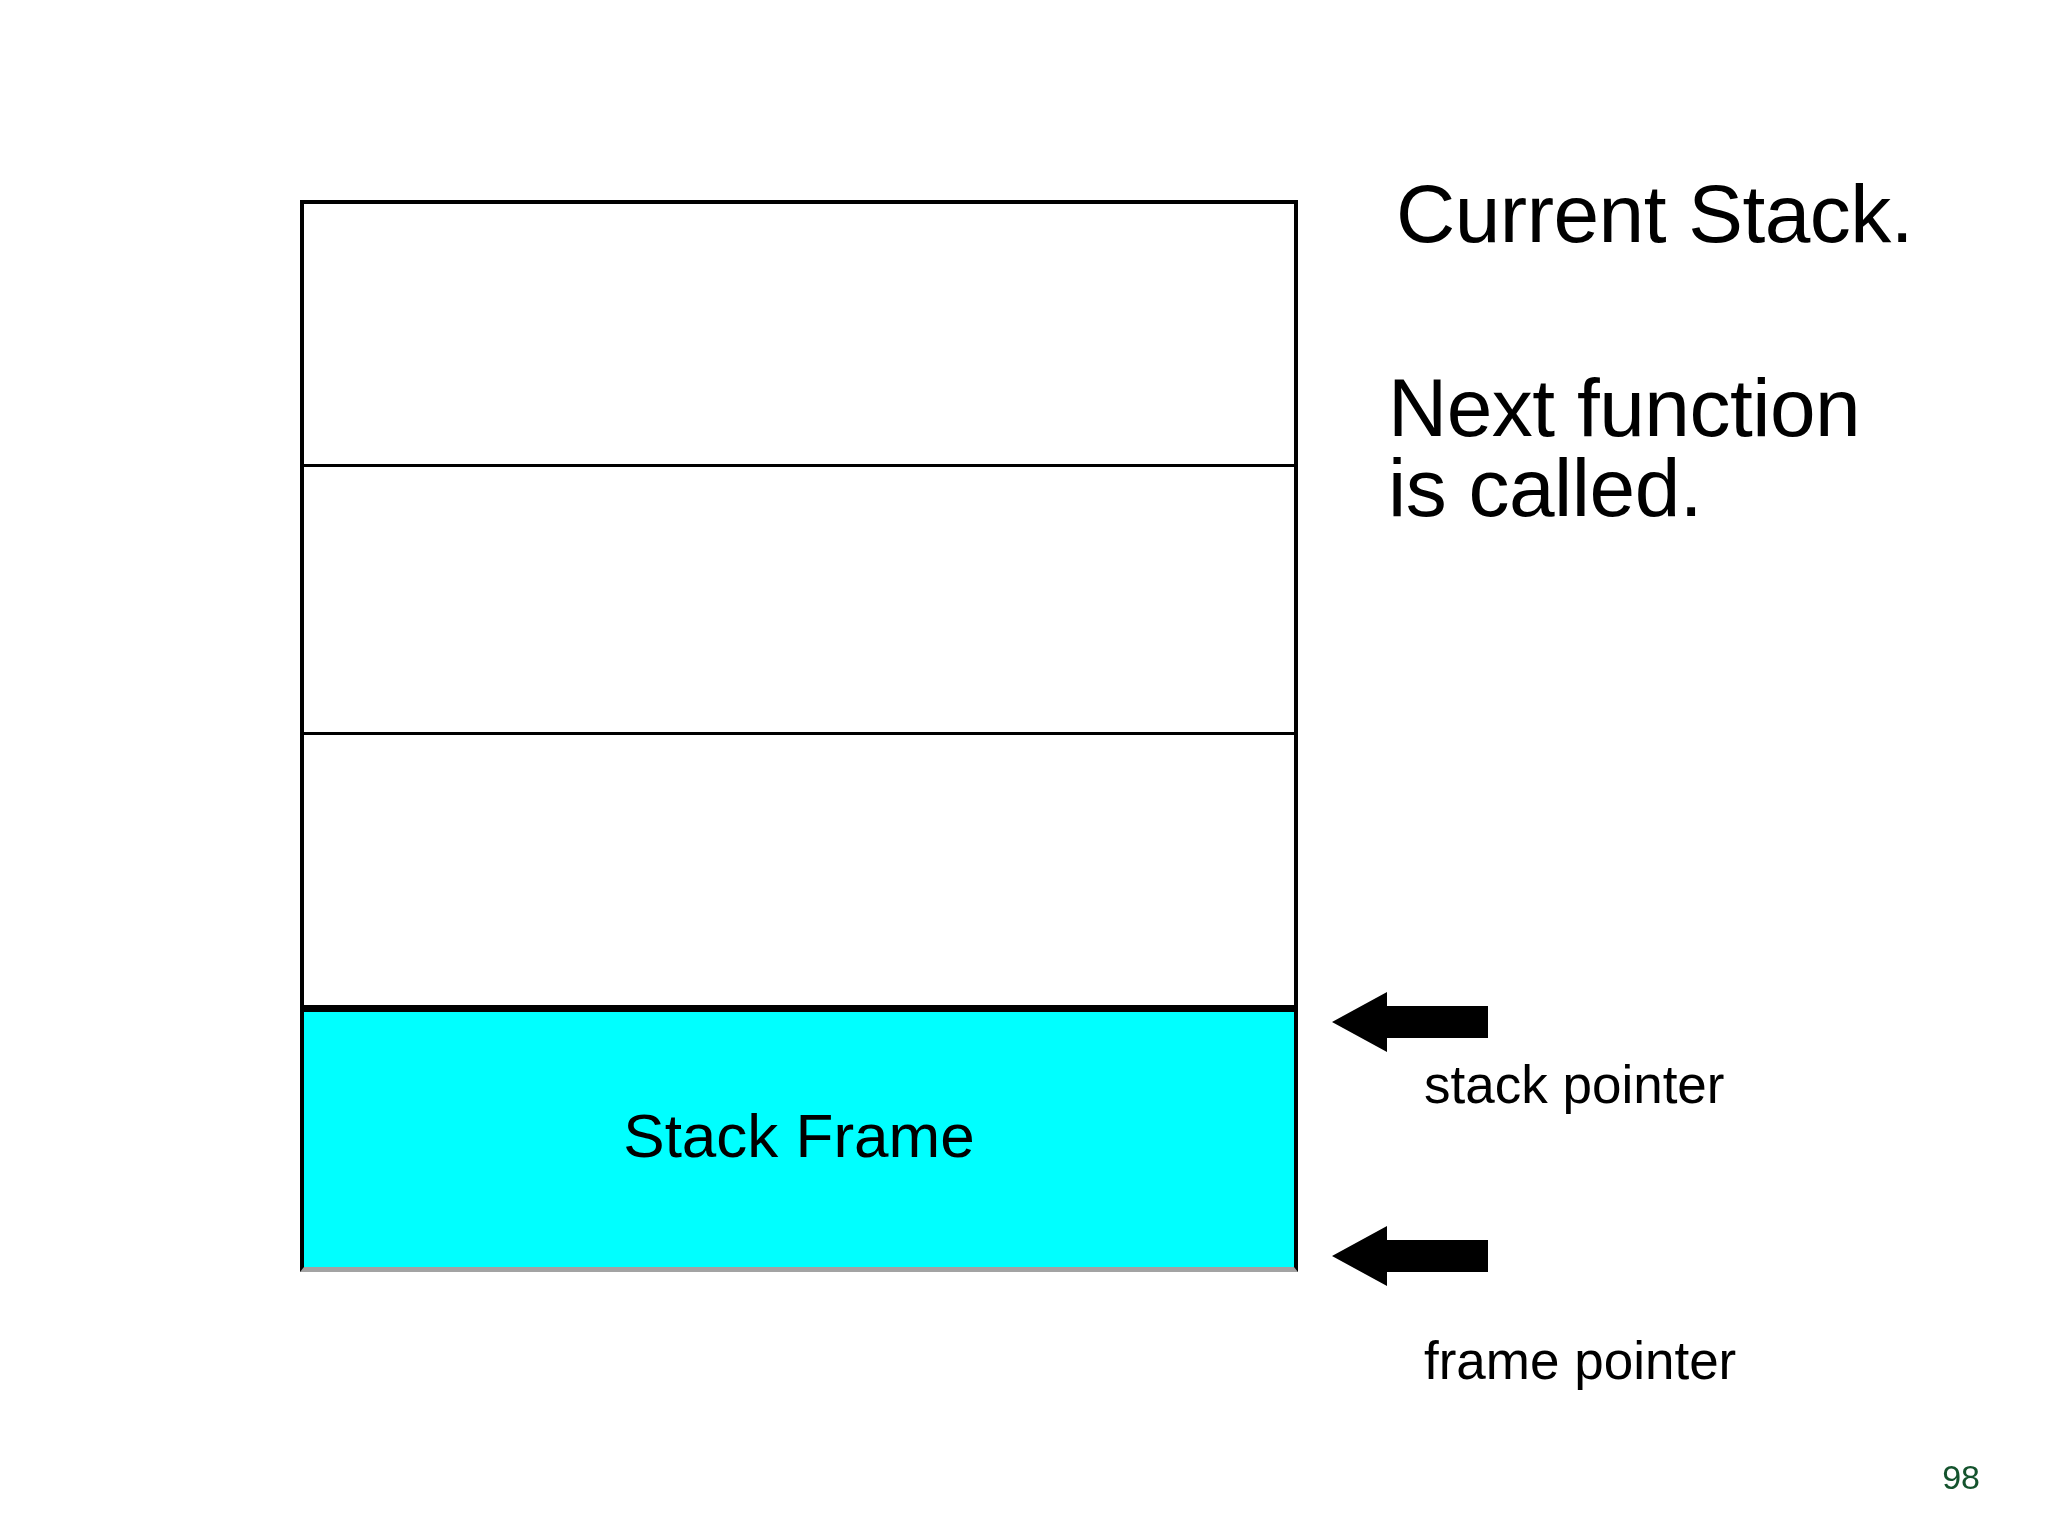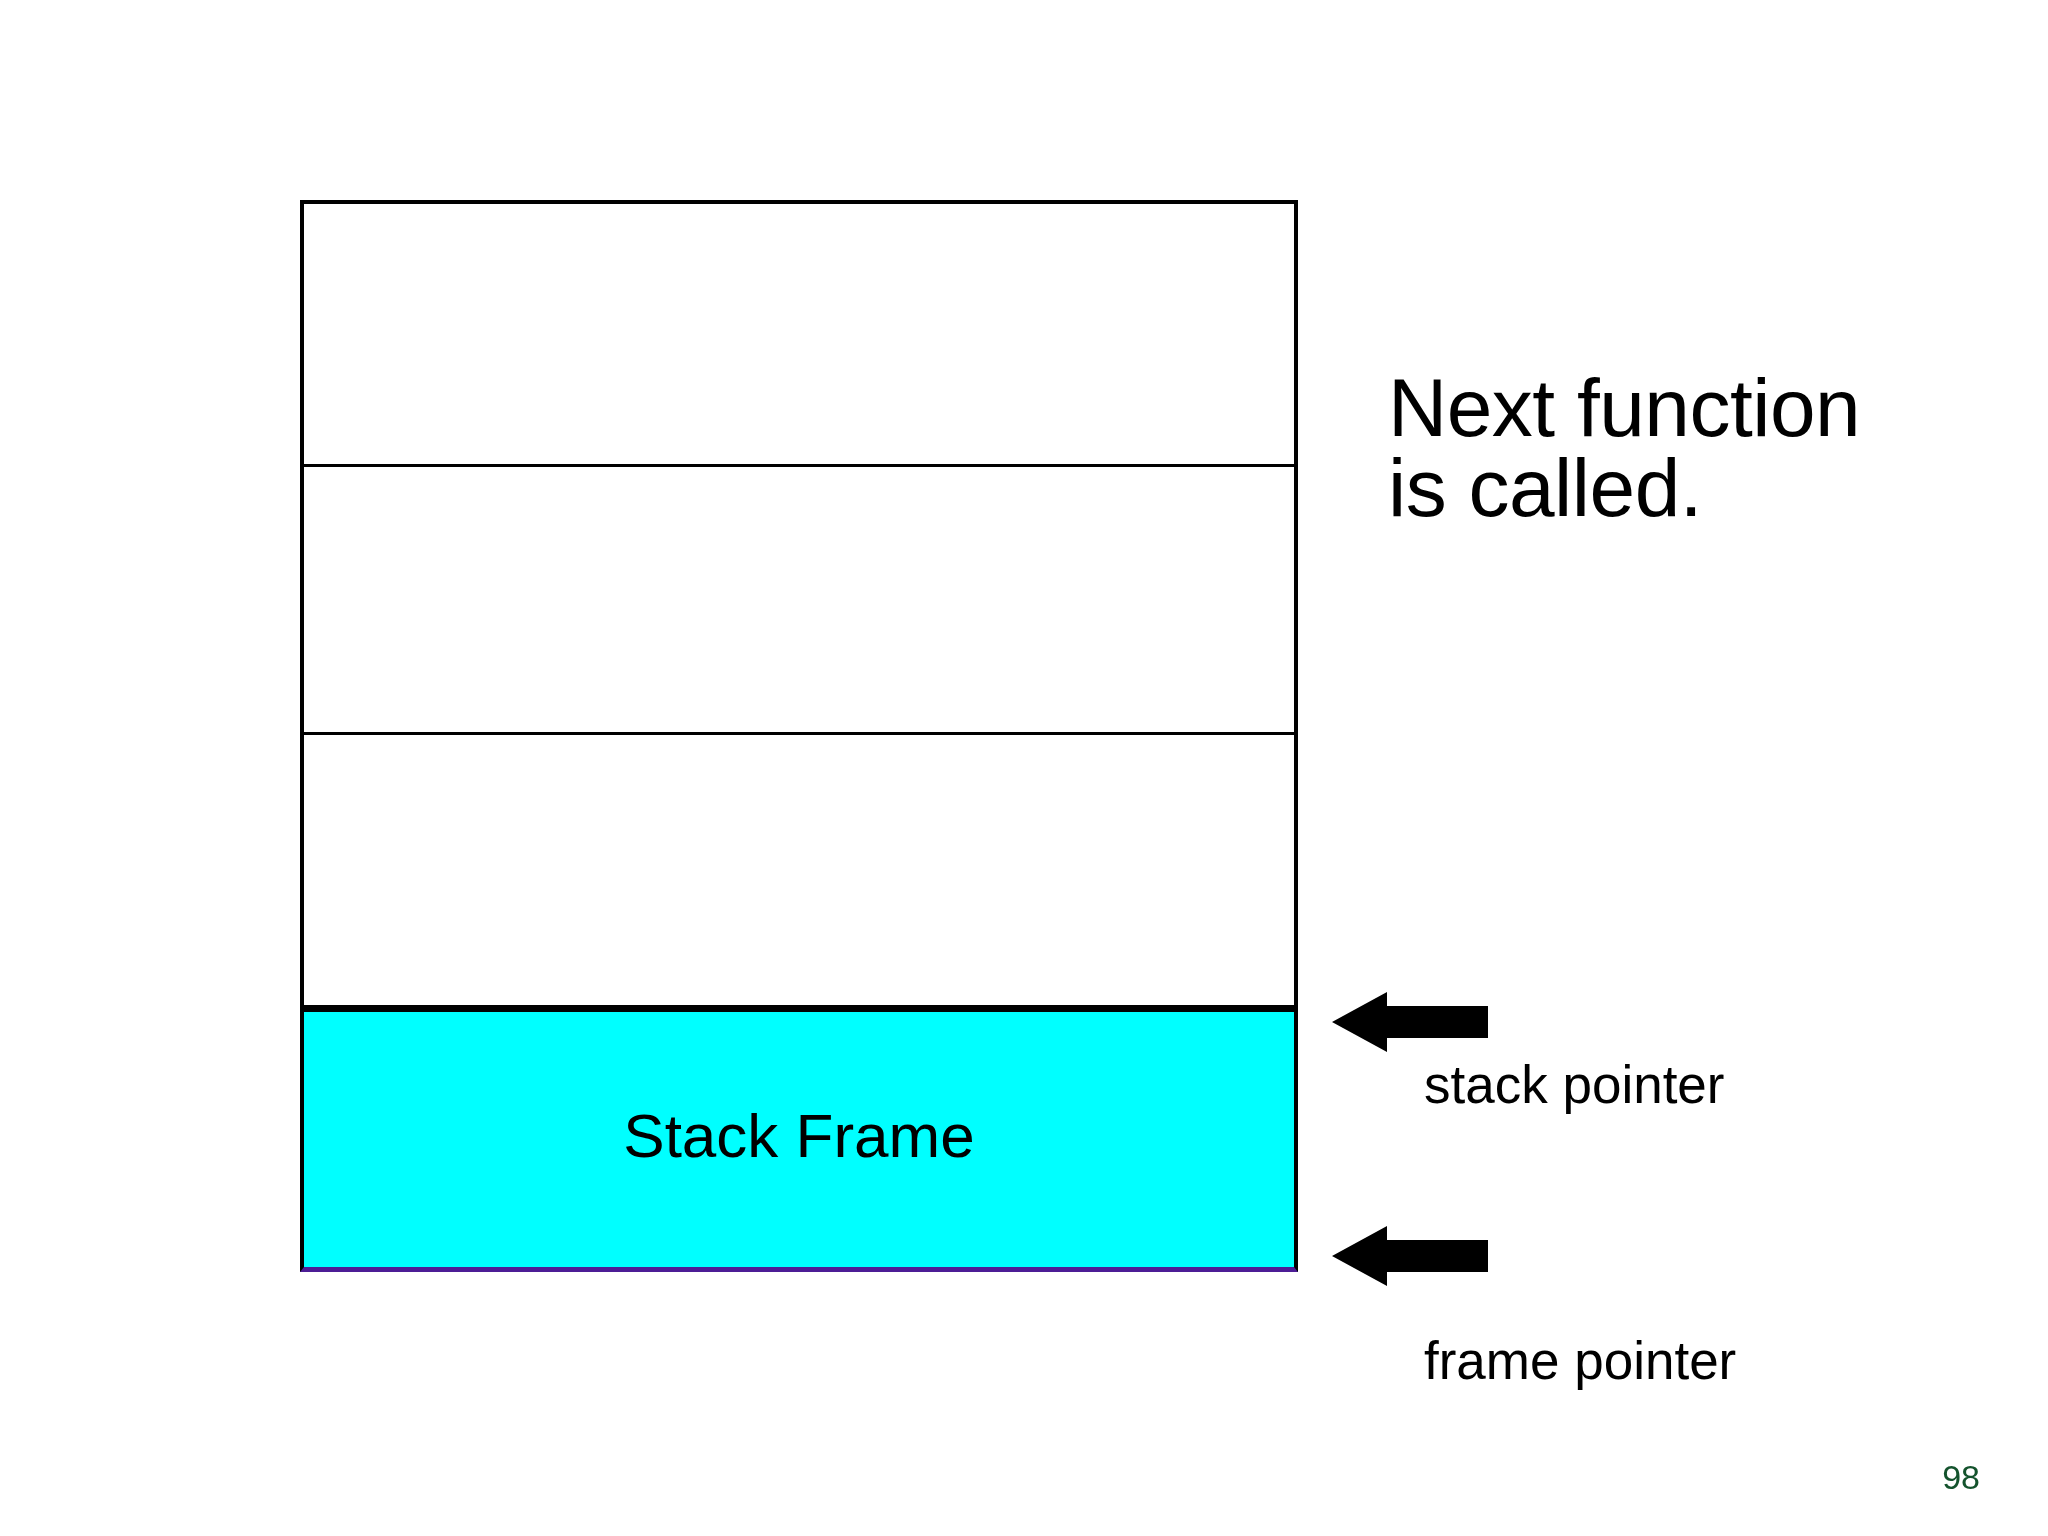--- a/index.html
+++ b/index.html
@@ -56,21 +56,21 @@
     top: 535px;
     height: 270px;
     border-bottom: 0;
   }
 
   .stack-cell.frame {
     top: 805px;
     height: 267px;
     background: #00ffff;
     border-top: 7px solid #000000;
-    border-bottom: 5px solid #4c1d95;
+    border-bottom: 5px solid #a3a3a3;
     display: flex;
     align-items: center;
     justify-content: center;
   }
 
   .frame-label {
     font-size: 62px;
     line-height: 1;
     color: #000000;
     letter-spacing: 0px;
@@ -167,20 +167,21 @@
     <div class="stack-cell empty-mid"></div>
 
     <div class="stack-cell empty-low"></div>
 
     <div class="stack-cell frame">
       <span class="frame-label">Stack Frame</span>
     </div>
 
   </div>
 
+  <div class="note current-stack">Current Stack.</div>
 
   <div class="note next-function">Next function
 is called.</div>
 
   <div class="pointer-arrow stack-pointer-arrow">
     <svg viewBox="0 0 156 64" xmlns="http://www.w3.org/2000/svg" aria-hidden="true">
       <polygon points="0,32 55,2 55,16 156,16 156,48 55,48 55,62" fill="#000000"></polygon>
     </svg>
   </div>
 

